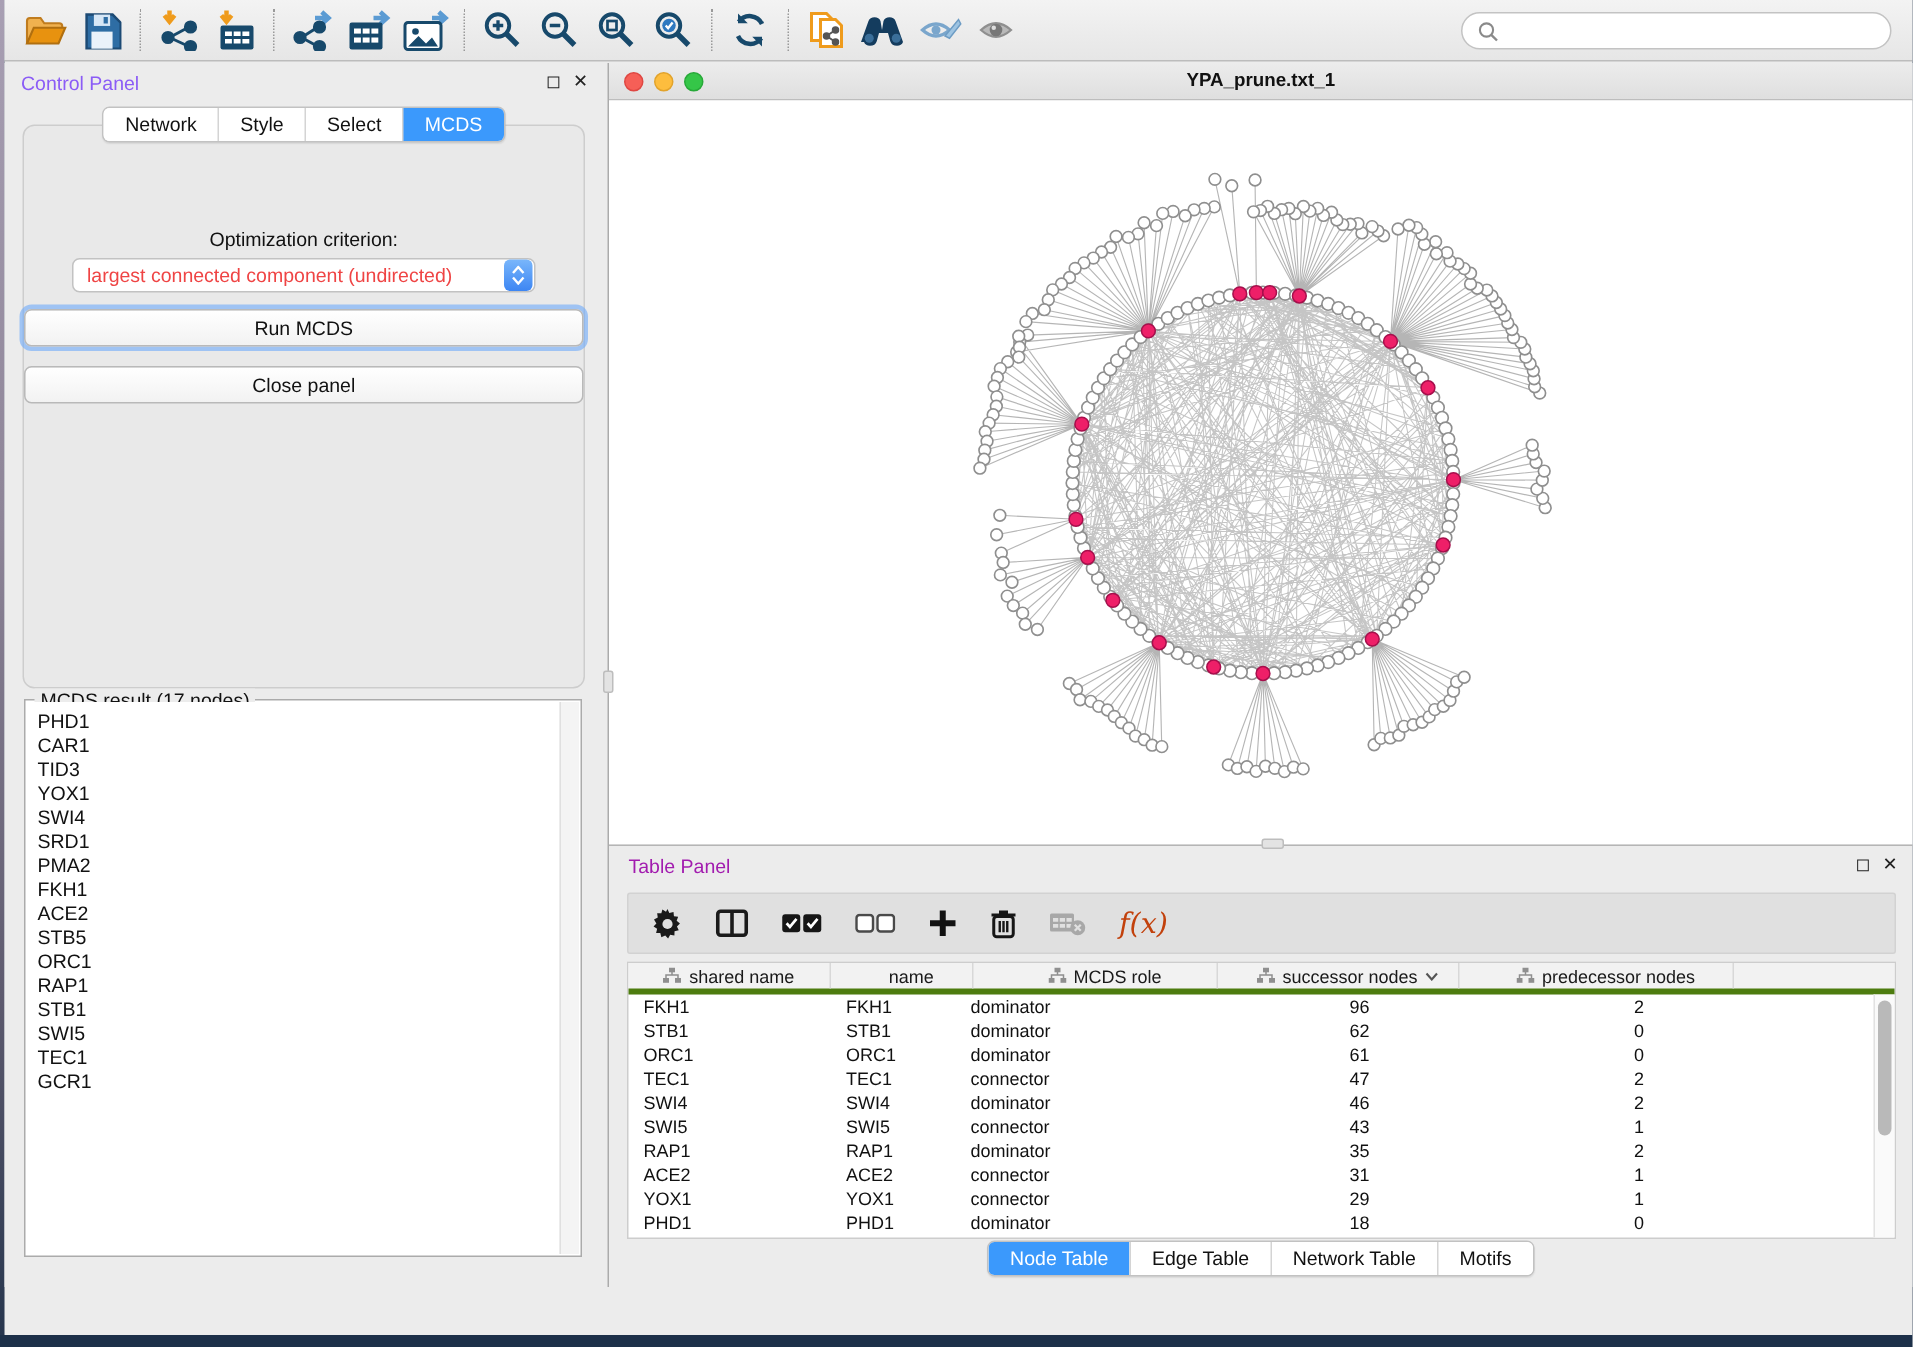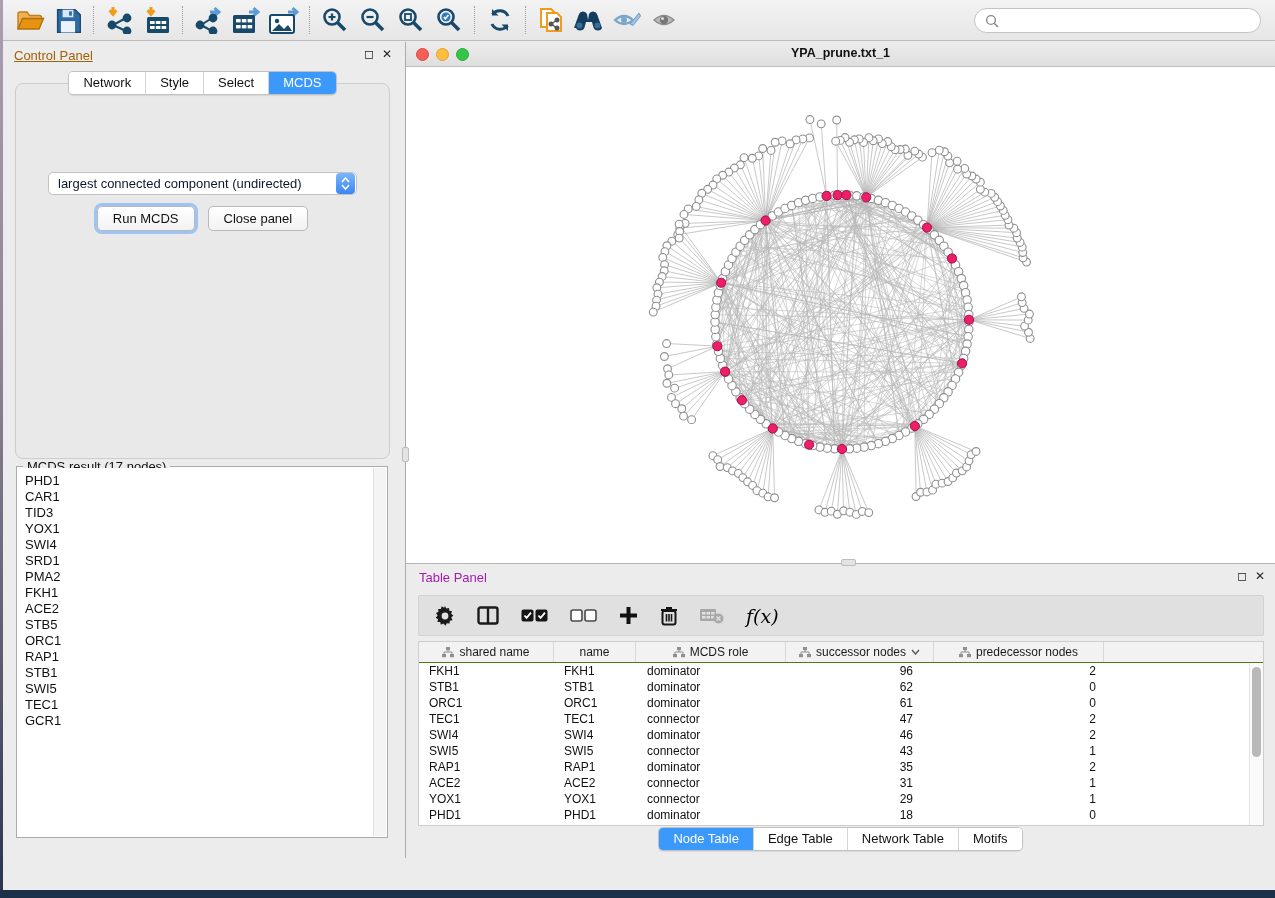--- a/index.html
+++ b/index.html
@@ -17,41 +17,41 @@
     display:flex; align-items:center; padding-left:8px; }
   .tb-btn { width:38px; height:34px; display:flex; align-items:center; justify-content:center; cursor:default; }
   .tb-sep { width:1px; height:28px; border-left:1px dotted #9a9a9a; margin:0 6px; }
   .tb-search { position:absolute; right:14px; top:8px; width:287px; height:25px; background:#fff;
     border:1px solid #c3c3c3; border-radius:13px; display:flex; align-items:center; padding:0 10px; }
   .tb-search svg { flex:none; }
   .tb-search input { border:none; outline:none; width:100%; font-size:13px; margin-left:6px; background:transparent; }
 
   
   .control-panel { position:absolute; left:0; top:42px; width:399px; height:816px; background:#ececec; }
-  .cp-title { position:absolute; left:11px; top:6px; font-size:13px; color:#a16207;text-decoration:underline; }
+  .cp-title { position:absolute; left:11px; top:6px; font-size:13px; color:#8b5cf6; }
   .win-btns { position:absolute; right:10px; top:5px; display:flex; gap:8px; font-size:12px; color:#222; }
   .win-btns .wb { cursor:default; line-height:14px; }
 
   .cp-tabs { position:absolute; left:0; right:0; top:29px; display:flex; justify-content:center; z-index:3; }
   .seg { display:flex; border:1px solid #c2c2c2; border-radius:5px; overflow:hidden; background:#fff;
     box-shadow:0 1px 1px rgba(0,0,0,.08); }
   .seg .tab { padding:3px 14px 4px; font-size:13px; color:#111; background:#fff; border-left:1px solid #d4d4d4; cursor:default; }
   .seg .tab:first-child { border-left:none; }
   .seg .tab.sel { background:#3b99fc; color:#fff; }
 
   .cp-body { position:absolute; left:12px; right:12px; top:41px; height:376px;
     background:#e9e9e9; border:1px solid #cdcdcd; border-radius:8px; }
   .opt-label { position:absolute; left:0; right:0; top:68px; text-align:center; font-size:13px; color:#111; }
   .dropdown { position:absolute; left:32px; right:32px; top:88px; height:23px; background:#fff;
     border:1px solid #c2c2c2; border-radius:5px; display:flex; align-items:center; }
-  .dropdown .dd-text { flex:1; font-size:13px; padding-left:9px; color:#0f172a; white-space:nowrap; }
+  .dropdown .dd-text { flex:1; font-size:13px; padding-left:9px; color:#ef4444; white-space:nowrap; }
   .dd-stepper { width:19px; height:21px; margin-right:1px; border-radius:4px;
     background:linear-gradient(#79b6fb,#3d86f3); display:flex; flex-direction:column;
     align-items:center; justify-content:center; gap:1px; }
-  .cp-buttons { position:absolute; left:0; right:0; top:122px; display:flex; justify-content:center; gap:13px; }
+  .cp-buttons { position:absolute; left:0; right:0; top:122px; display:flex; gap:13px;flex-direction:column; }
   .btn { font-size:13px; color:#111; background:linear-gradient(#ffffff,#f2f2f2);
     border:1px solid #b9b9b9; border-radius:5px; padding:4px 15px; cursor:default; }
   .btn.focus { box-shadow:0 0 0 3px rgba(110,170,250,.6); }
 
   .mcds-box { position:absolute; left:13px; right:14px; top:424px; height:372px;
     border:1px solid #ababab; background:#fff;padding-left:24px; }
   .mcds-legend { position:absolute; left:6px; top:-8px; background:#ececec; padding:0 4px;
     font-size:13px; color:#111; }
   .mcds-list { position:absolute; inset:1px 14px 1px 1px; background:#fff; overflow:hidden;
     padding:5px 0 0 7px; }
@@ -77,26 +77,26 @@
     background:#e3e3e3; border:1px solid #bdbdbd; border-radius:2px; z-index:5; }
 
   
   .table-panel { position:absolute; left:0; right:0; top:521px; bottom:0; background:#ececec;
     border-top:1px solid #b5b5b5; }
   .tp-title { position:absolute; left:13px; top:6px; font-size:13px; color:#a21caf; }
   .tp-toolbar { position:absolute; left:12px; right:11px; top:31px; height:41px;
     background:#e0e0e0; border:1px solid #d2d2d2; border-radius:2px;
     display:flex; align-items:center; gap:22px; padding-left:16px; }
   .tpi { display:flex; align-items:center; justify-content:center; cursor:default; }
-  .fx { font-family:"DejaVu Serif",serif; font-style:italic; font-size:19px; color:#000000; }
+  .fx { font-family:"DejaVu Serif",serif; font-style:italic; font-size:19px; color:#c2410c; }
 
   .tp-table { position:absolute; left:12px; right:11px; top:77px; height:185px;
     background:#fff; border:1px solid #cdcdcd; }
-  .tt-header { display:flex; height:21px; background:#f2f2f2; border-bottom:1px solid #4d7c0f;
-    font-size:12px; color:#1a1a1a; }
+  .tt-header { display:flex; height:21px; background:#f2f2f2; border-bottom:4px solid #4d7c0f;
+    font-size:12px; color:#1a1a1a;gap:13px; }
   .tt-header .hc { display:flex; align-items:center; justify-content:center; gap:5px;
     border-right:1px solid #d8d8d8; height:100%; }
   .tt-header .hc:nth-child(1){ width:135px; } .tt-header .hc:nth-child(2){ width:82px; }
   .tt-header .hc:nth-child(3){ width:150px; } .tt-header .hc:nth-child(4){ width:148px; }
   .tt-header .hc:nth-child(5){ width:170px; border-right:1px solid #d8d8d8; }
   .tt-body { position:absolute; left:0; right:14px; top:21px; bottom:0; overflow:hidden; }
   .trow { display:flex; height:16px; font-size:12px; color:#111; align-items:center; }
   .trow .tc:nth-child(1){ width:135px; padding-left:10px; }
   .trow .tc:nth-child(2){ width:82px; padding-left:10px; }
   .trow .tc:nth-child(3){ width:150px; padding-left:11px; }
@@ -303,20 +303,21 @@
     <div class="cp-tabs" id="cp-tabs">
         <div class="seg">
           <div class="tab">Network</div>
           <div class="tab">Style</div>
           <div class="tab">Select</div>
           <div class="tab sel">MCDS</div>
         </div>
       </div>
 
     <div class="cp-body">
+      <div class="opt-label">Optimization criterion:</div>
       <div class="dropdown">
         <span class="dd-text">largest connected component (undirected)</span>
         <span class="dd-stepper">
           <svg width="9" height="6" viewBox="0 0 9 6">
               <path d="M1 5 L4.5 1 L8 5" fill="none" stroke="#fff" stroke-width="1.6"></path>
             </svg>
           <svg width="9" height="6" viewBox="0 0 9 6">
               <path d="M1 1 L4.5 5 L8 1" fill="none" stroke="#fff" stroke-width="1.6"></path>
             </svg>
         </span>

